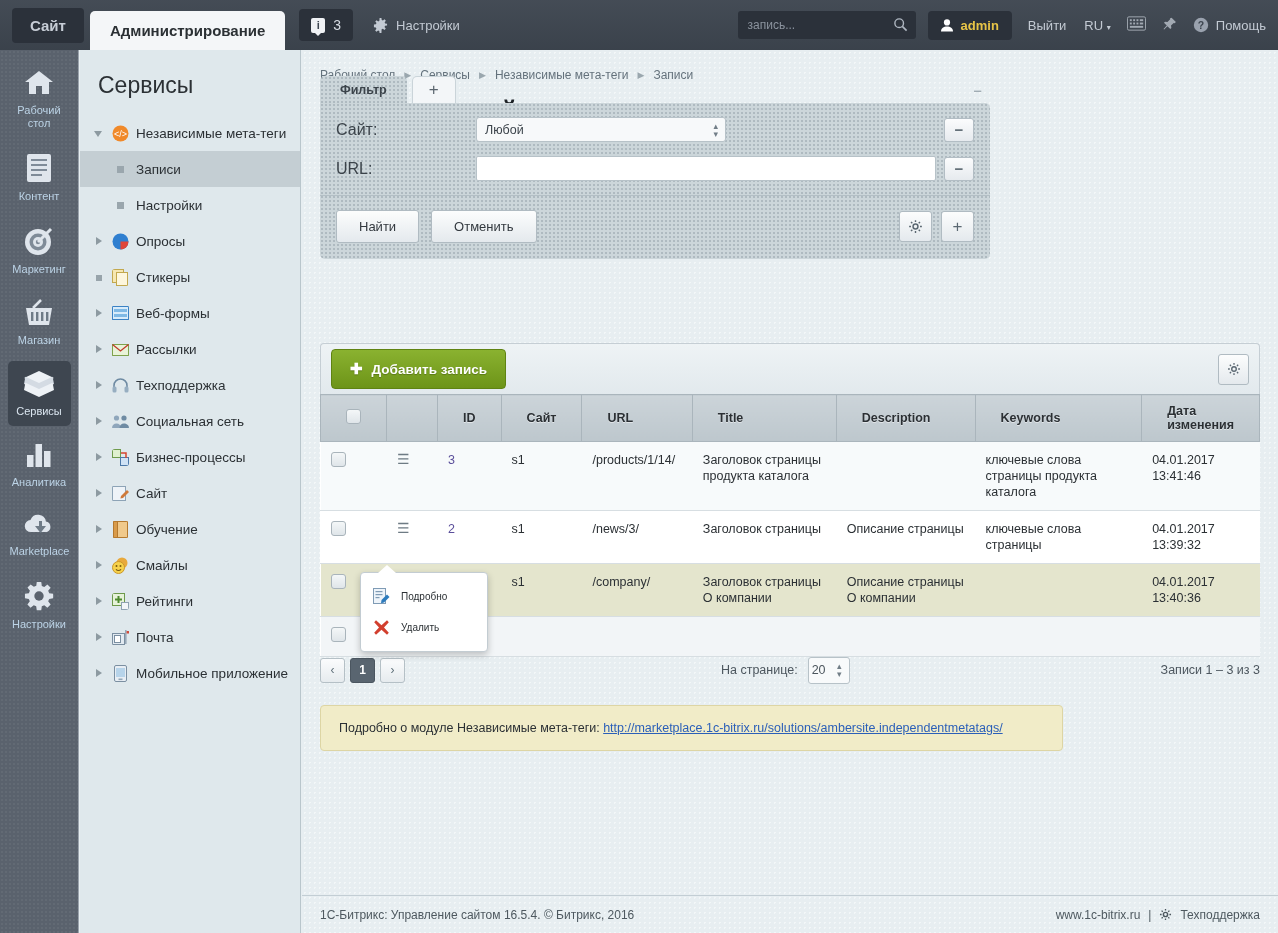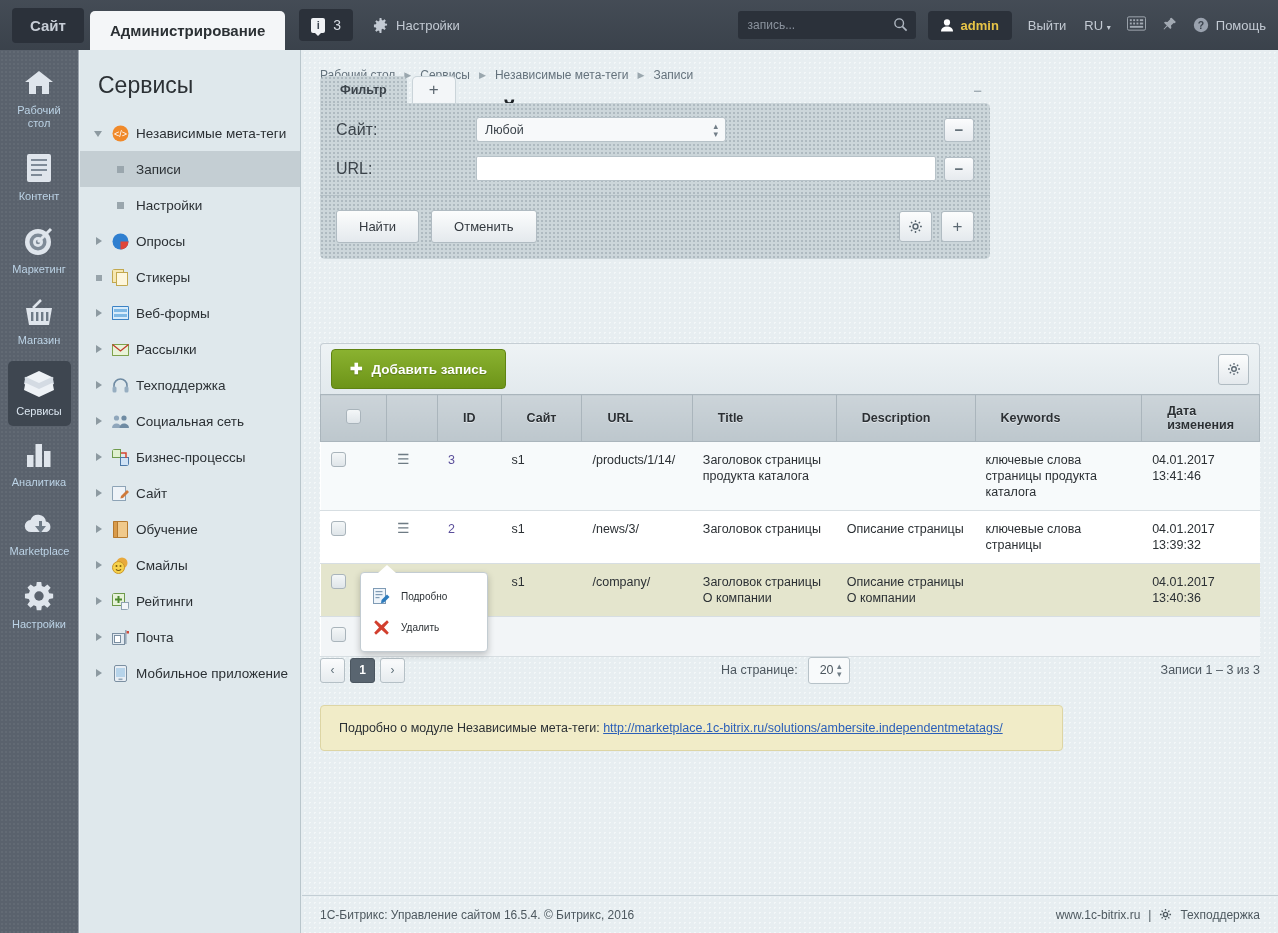--- a/index.html
+++ b/index.html
@@ -249,21 +249,21 @@
   .pbtn{
     width:25px;height:25px; border:1px solid #b5c0c6; border-radius:3px;
     background:linear-gradient(#fbfcfd,#e6ebee);
     display:flex;align-items:center;justify-content:center;
     color:#60707a; font-size:12px; margin-right:5px;
   }
   .pbtn.cur{ background:#596570; border-color:#4b5660; color:#fff; font-weight:bold;}
   .pmid{ margin-left:auto; display:flex; align-items:center; gap:10px; font-size:12.5px; color:#4c565e;}
   .psel{
     width:42px;height:27px; background:#f8fafb; border:1px solid #b7c2c8; border-radius:3px;
-    display:flex;align-items:center; padding-left:11px; font-size:12.5px; position:relative;text-align:center;
+    display:flex;align-items:center; padding-left:3px; font-size:12.5px; position:relative;text-align:center;
   }
   .pright{ margin-left:auto; font-size:12.5px; color:#4c565e;}
 
   
   #note{
     position:absolute; left:320px; top:705px; width:743px;
     background:#f1ecc8; border:1px solid #ddd5a4; border-radius:4px;
     padding:15px 18px; font-size:12.5px; color:#2b3034;
   }
   #note a{ color:#2b5fb8; }

